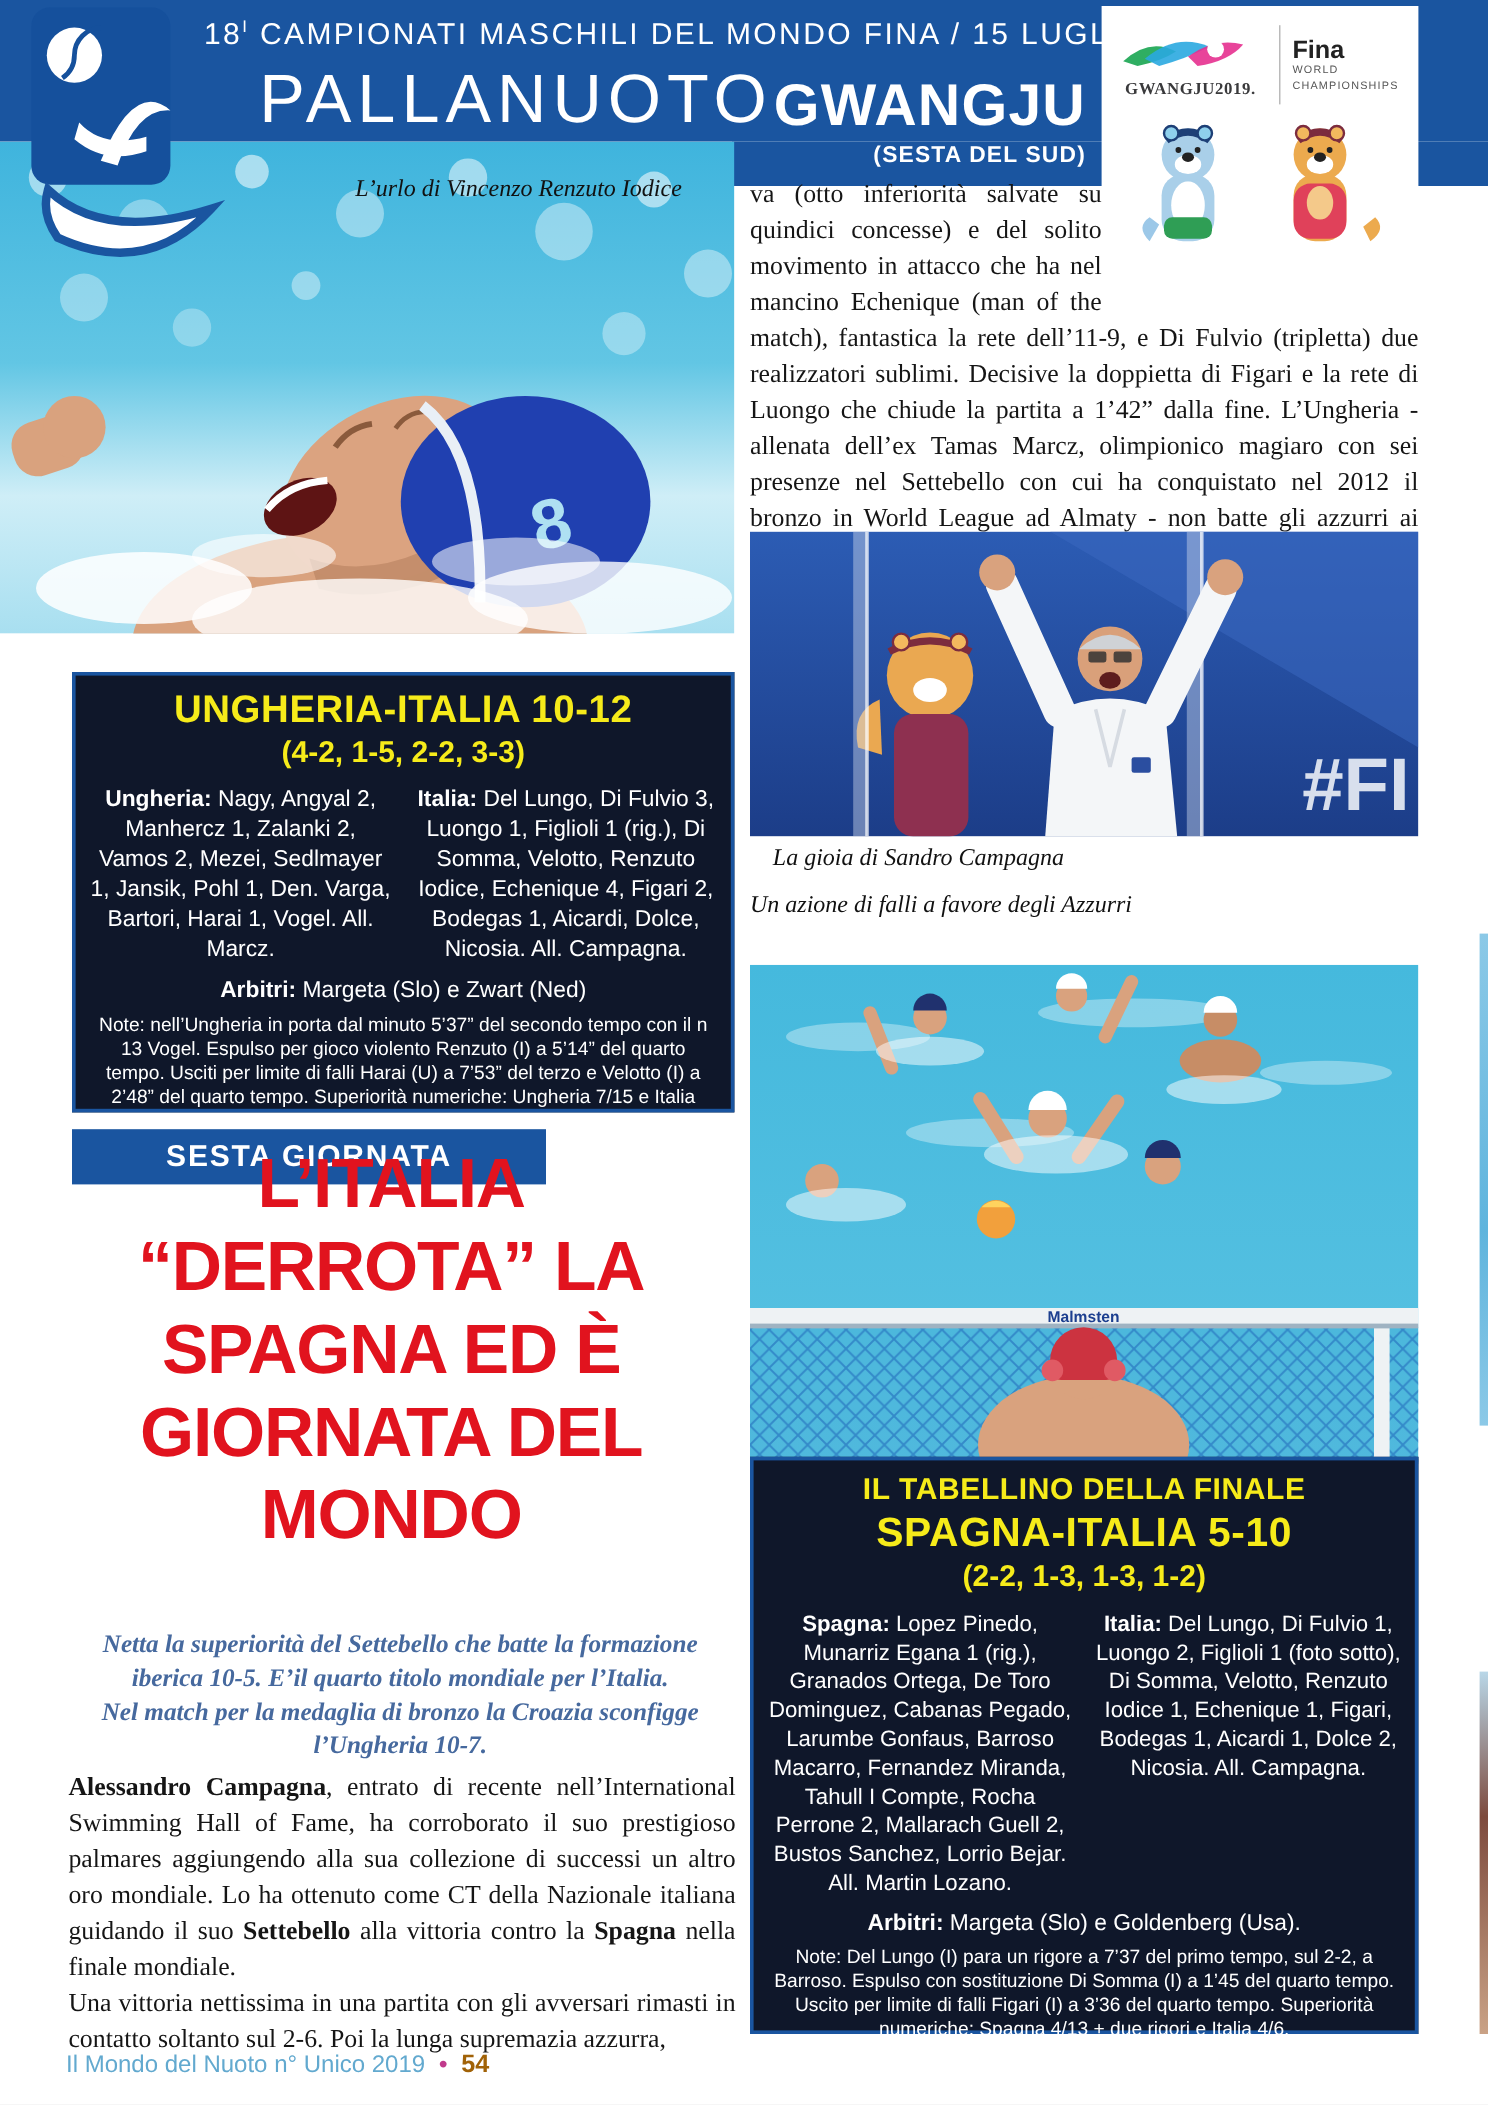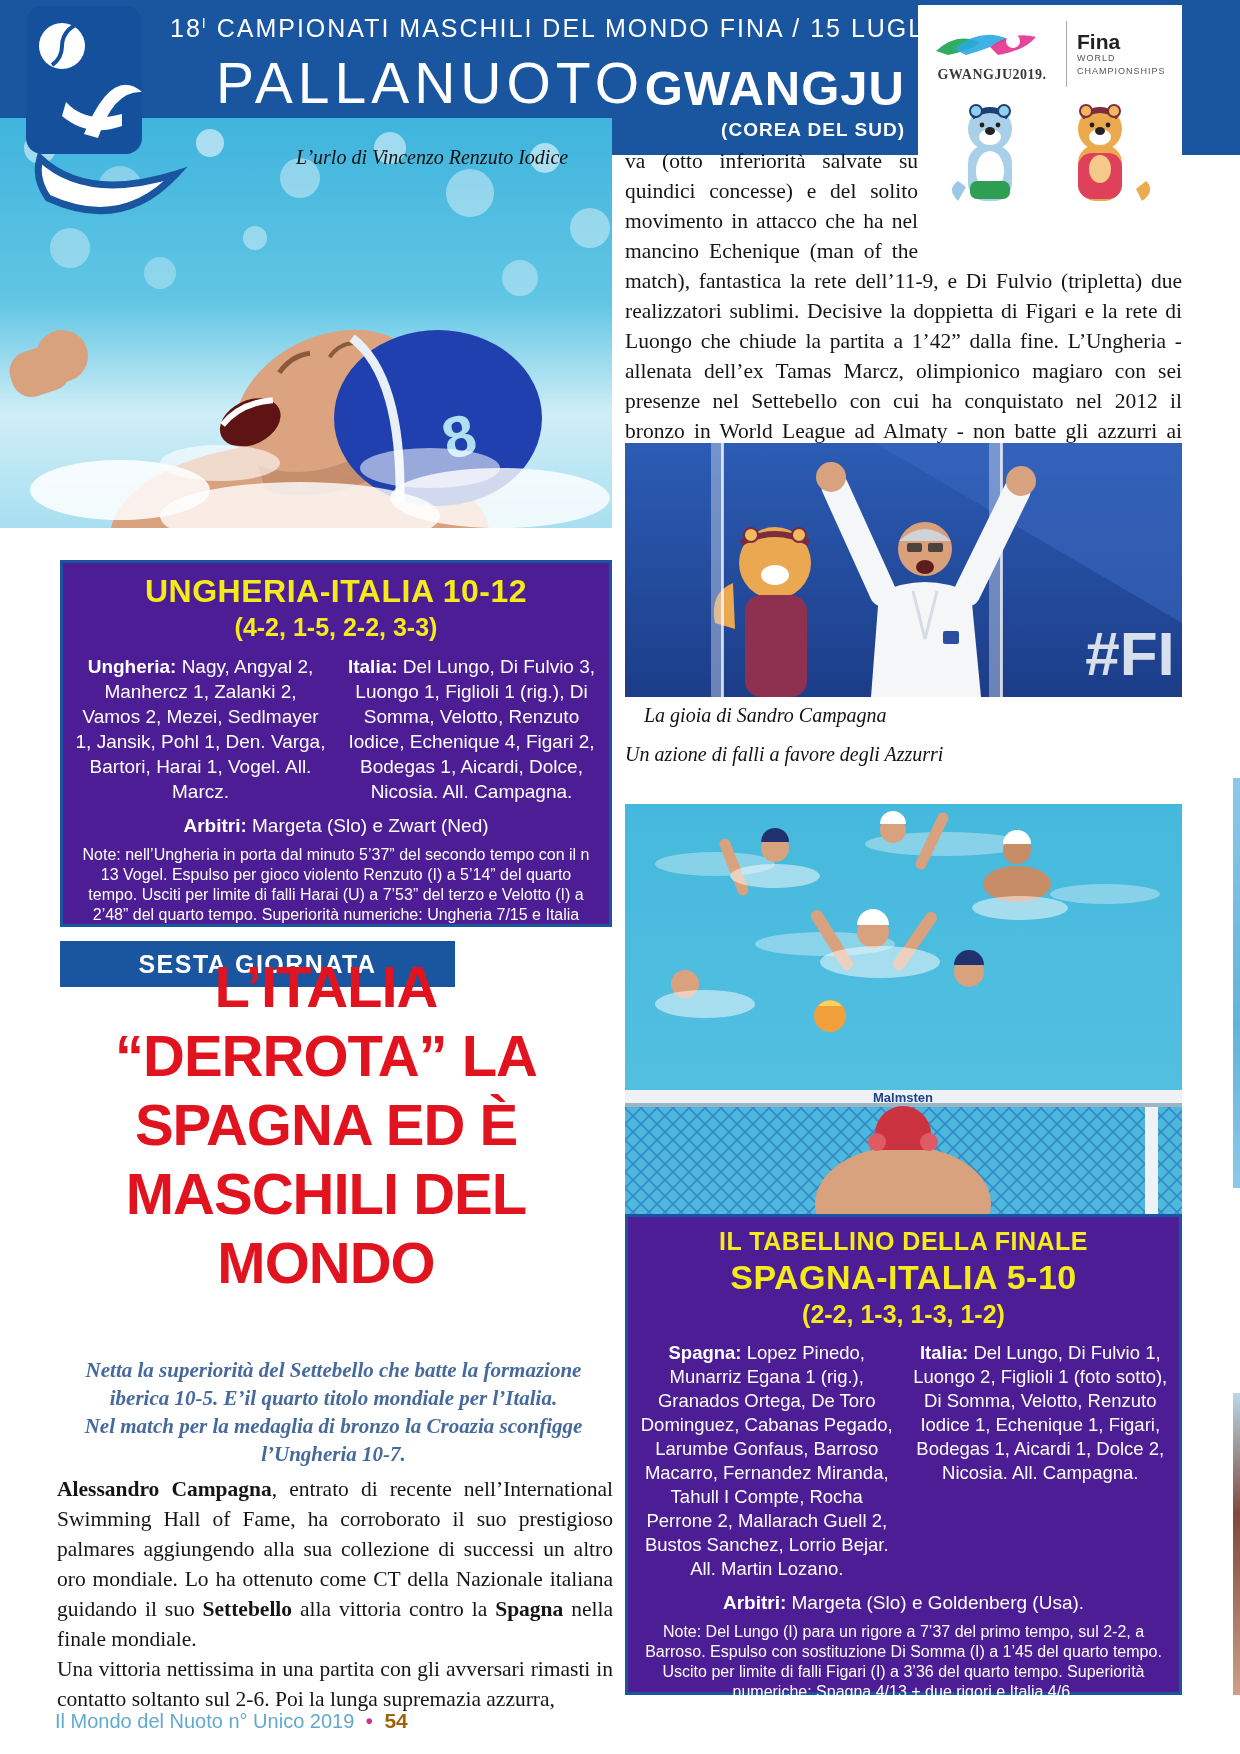--- a/index.html
+++ b/index.html
@@ -30,21 +30,21 @@
   .logobox-div{width:1px;height:66px;background:#aaa;margin:0 10px;}
   .fina-name{font-weight:800;font-size:21px;color:#222;line-height:1;}
   .fina-sub{font-size:9px;color:#555;letter-spacing:1px;line-height:1.35;}
 
   
   .hero{left:0;top:118px;width:612px;height:410px;}
   .hero-cap{left:296px;top:146px;width:300px;font-family:"Liberation Serif",serif;
             font-style:italic;font-size:20px;color:#111;}
 
   
-  .scorebox{background:#4c1d95;border:3px solid #1a55a0;box-sizing:border-box;
+  .scorebox{background:#0f172a;border:3px solid #1a55a0;box-sizing:border-box;
             color:#fff;text-align:center;}
   .box1{left:60px;top:560px;width:552px;height:367px;padding:8px 10px;}
   .box2{left:625px;top:1214px;width:557px;height:481px;padding:8px 10px;}
   .sb-kicker{color:#f6eb1a;font-weight:800;font-size:25px;letter-spacing:.5px;margin-top:2px;}
   .sb-title{color:#f6eb1a;font-weight:800;font-size:32px;letter-spacing:.5px;margin-top:2px;}
   .sb-quarters{color:#f6eb1a;font-weight:800;font-size:25px;margin-top:3px;}
   .sb-cols{display:flex;gap:16px;margin-top:12px;font-size:19px;line-height:25px;}
   .sb-cols>div{flex:1;}
   .sb-refs{margin-top:11px;font-size:19px;}
   .sb-refs b{font-weight:800;}
@@ -91,21 +91,21 @@
 <body>
 
 <div class="page">
 
   <div class="abs band"></div>
   <div class="abs band-ext"></div>
 
   <div class="abs topline"><span>18</span><sup>I</sup><span> CAMPIONATI MASCHILI DEL MONDO FINA / 15 LUGLIO - 27 LUGLIO</span></div>
   <div class="abs pallanuoto">PALLANUOTO</div>
   <div class="abs gwangju">GWANGJU</div>
-  <div class="abs corea">(COREA DEL SUD)</div>
+  <div class="abs corea">(SESTA DEL SUD)</div>
 
   <div class="abs logobox">
     <div class="logobox-top">
       <div class="gj-mark">
         <svg width="118" height="40" viewBox="0 0 118 40">
           <path d="M8,26 Q30,6 52,18 Q40,26 20,30 Z" fill="#2fae62"></path>
           <path d="M26,24 Q52,2 80,14 Q60,24 38,30 Z" fill="#2aa9e0" opacity="0.9"></path>
           <path d="M62,22 Q84,6 108,12 Q96,26 70,30 Z" fill="#e5308f" opacity="0.9"></path>
           <circle cx="85" cy="16" r="7" fill="#fff"></circle>
         </svg>
@@ -346,21 +346,21 @@
     </div>
     <div class="sb-refs"><b>Arbitri:</b><span> Margeta (Slo) e Zwart (Ned)</span></div>
     <div class="sb-note">Note: nell’Ungheria in porta dal minuto 5’37” del secondo tempo con il n 13 Vogel. Espulso per gioco violento Renzuto (I) a 5’14” del quarto tempo. Usciti per limite di falli Harai (U) a 7’53” del terzo e Velotto (I) a 2’48” del quarto tempo. Superiorità numeriche: Ungheria 7/15 e Italia 7/14 + un rigore</div>
   </div>
 
   <div class="abs sesta">SESTA GIORNATA</div>
   <div class="abs headline">
     <div>L’ITALIA</div>
     <div>“DERROTA” LA</div>
     <div>SPAGNA ED È</div>
-    <div>MASCHILI DEL</div>
+    <div>GIORNATA DEL</div>
     <div>MONDO</div>
   </div>
 
   <div class="abs standfirst">
     <div>Netta la superiorità del Settebello che batte la formazione</div>
     <div>iberica 10-5. E’il quarto titolo mondiale per l’Italia.</div>
     <div>Nel match per la medaglia di bronzo la Croazia sconfigge</div>
     <div>l’Ungheria 10-7.</div>
   </div>
 

